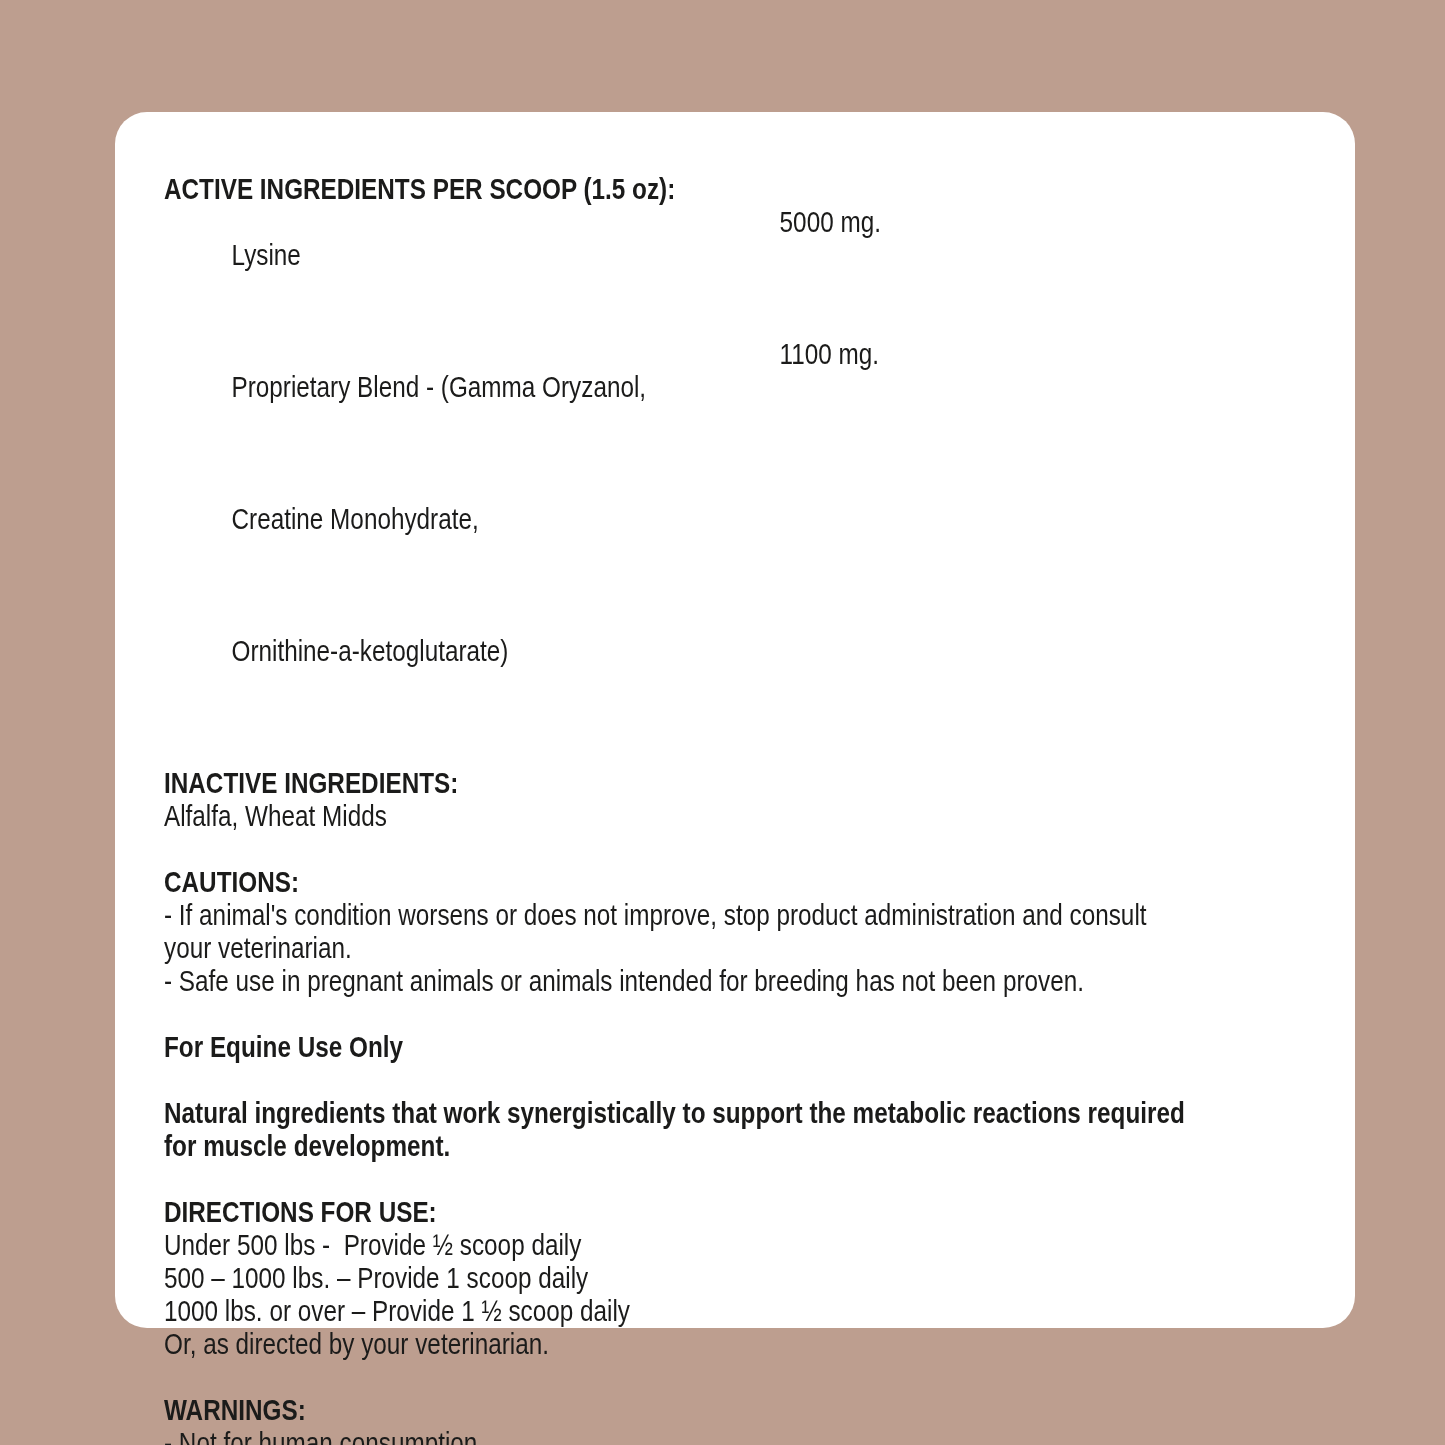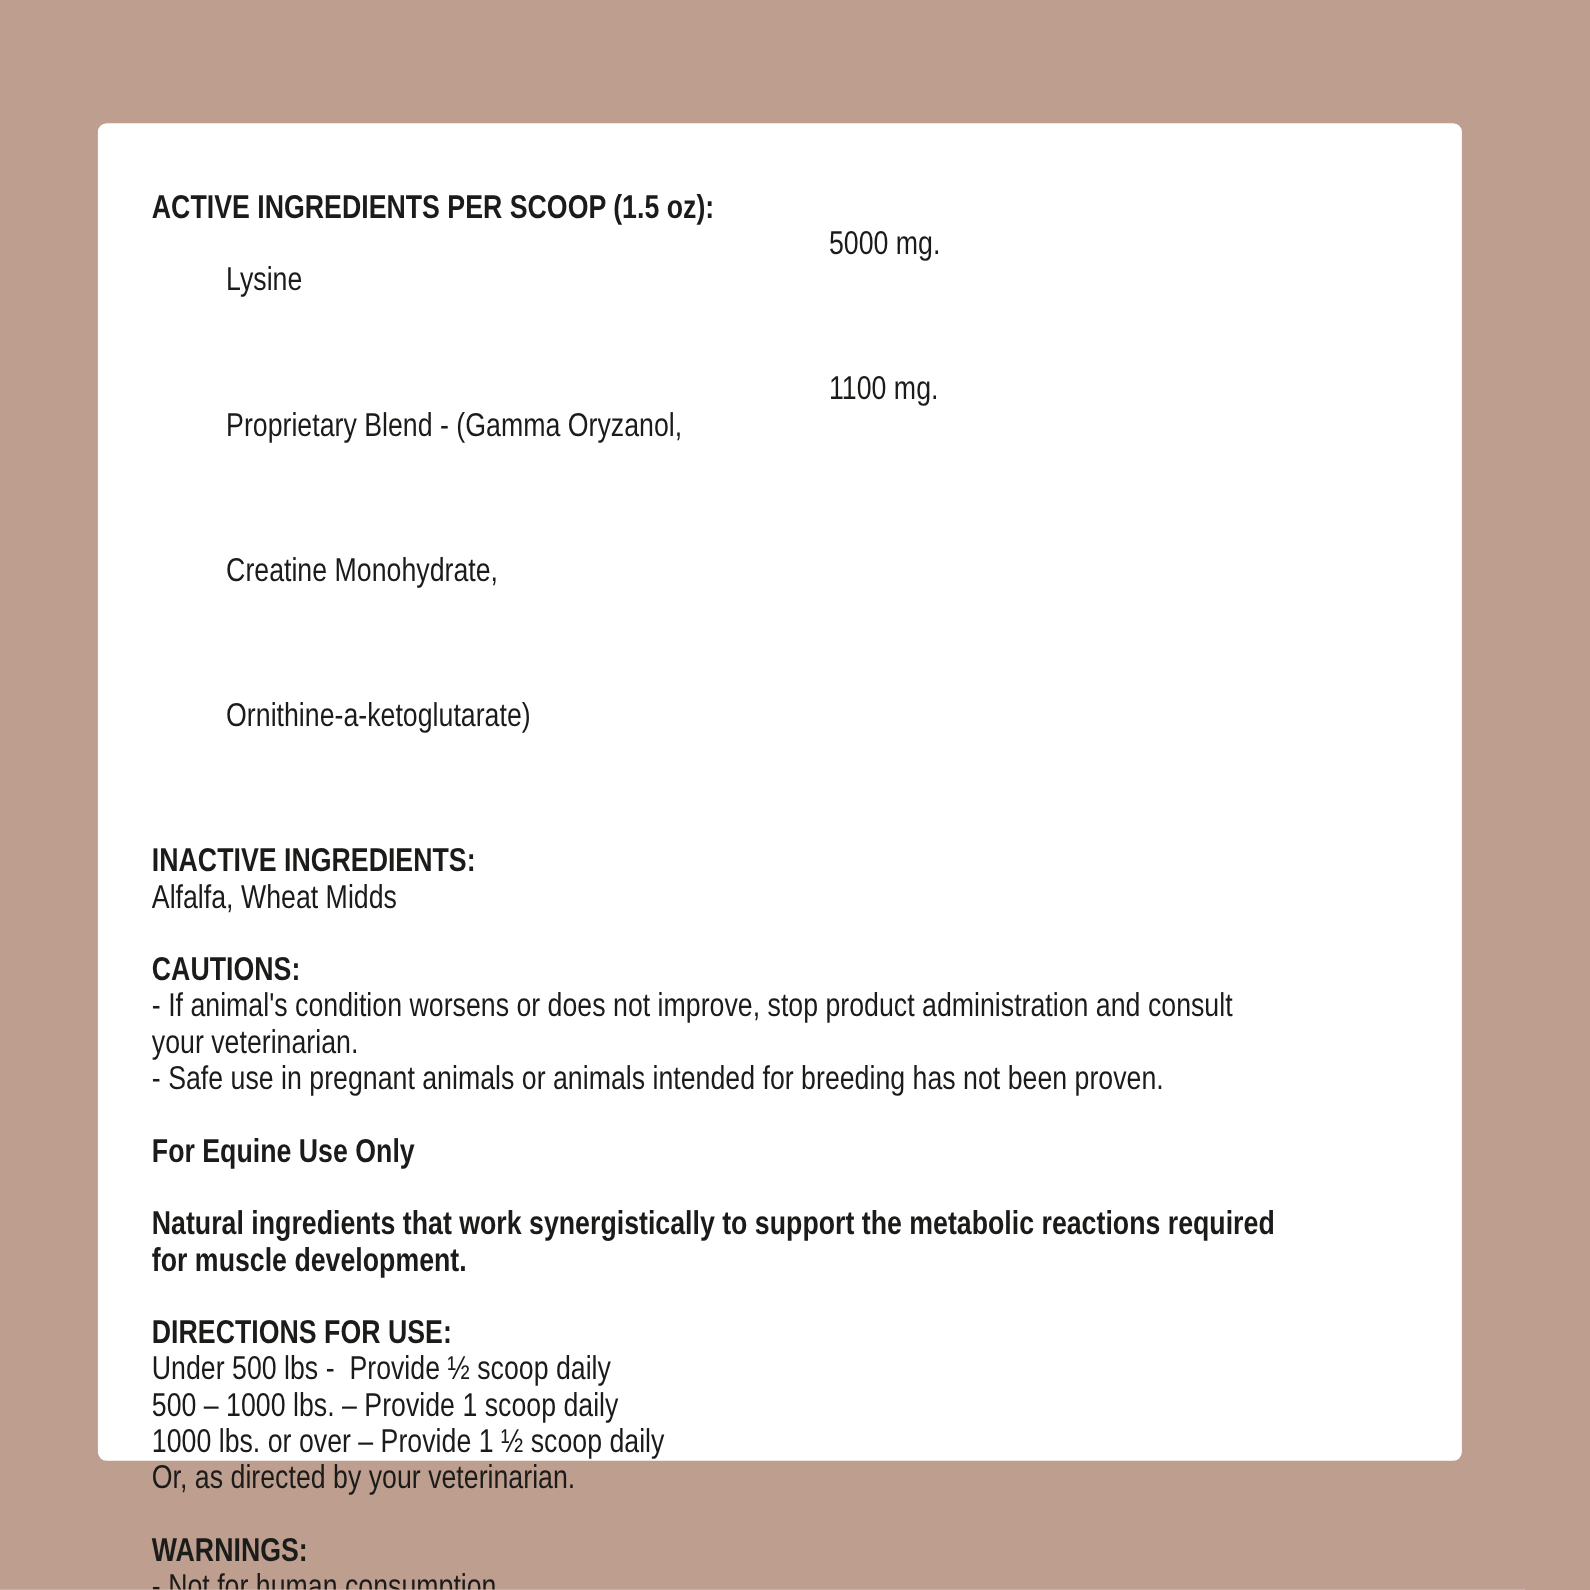--- a/index.html
+++ b/index.html
@@ -12,26 +12,26 @@
     overflow: hidden;
   }
   .stage {
     position: relative;
     width: 1445px;
     height: 1445px;
     background: #bd9e8f;
   }
   .card {
     position: absolute;
-    left: 89px;
+    left: 115px;
     top: 112px;
     width: 1240px;
     height: 1216px;
     background: #ffffff;
-    border-radius: 8px;
+    border-radius: 32px;
   }
   .content {
     position: absolute;
     left: 49px;
     top: 60px;
     width: 1420px;
     transform: scaleX(0.81);
     transform-origin: left top;
     color: #1b1b1a;
     font-size: 30px;

